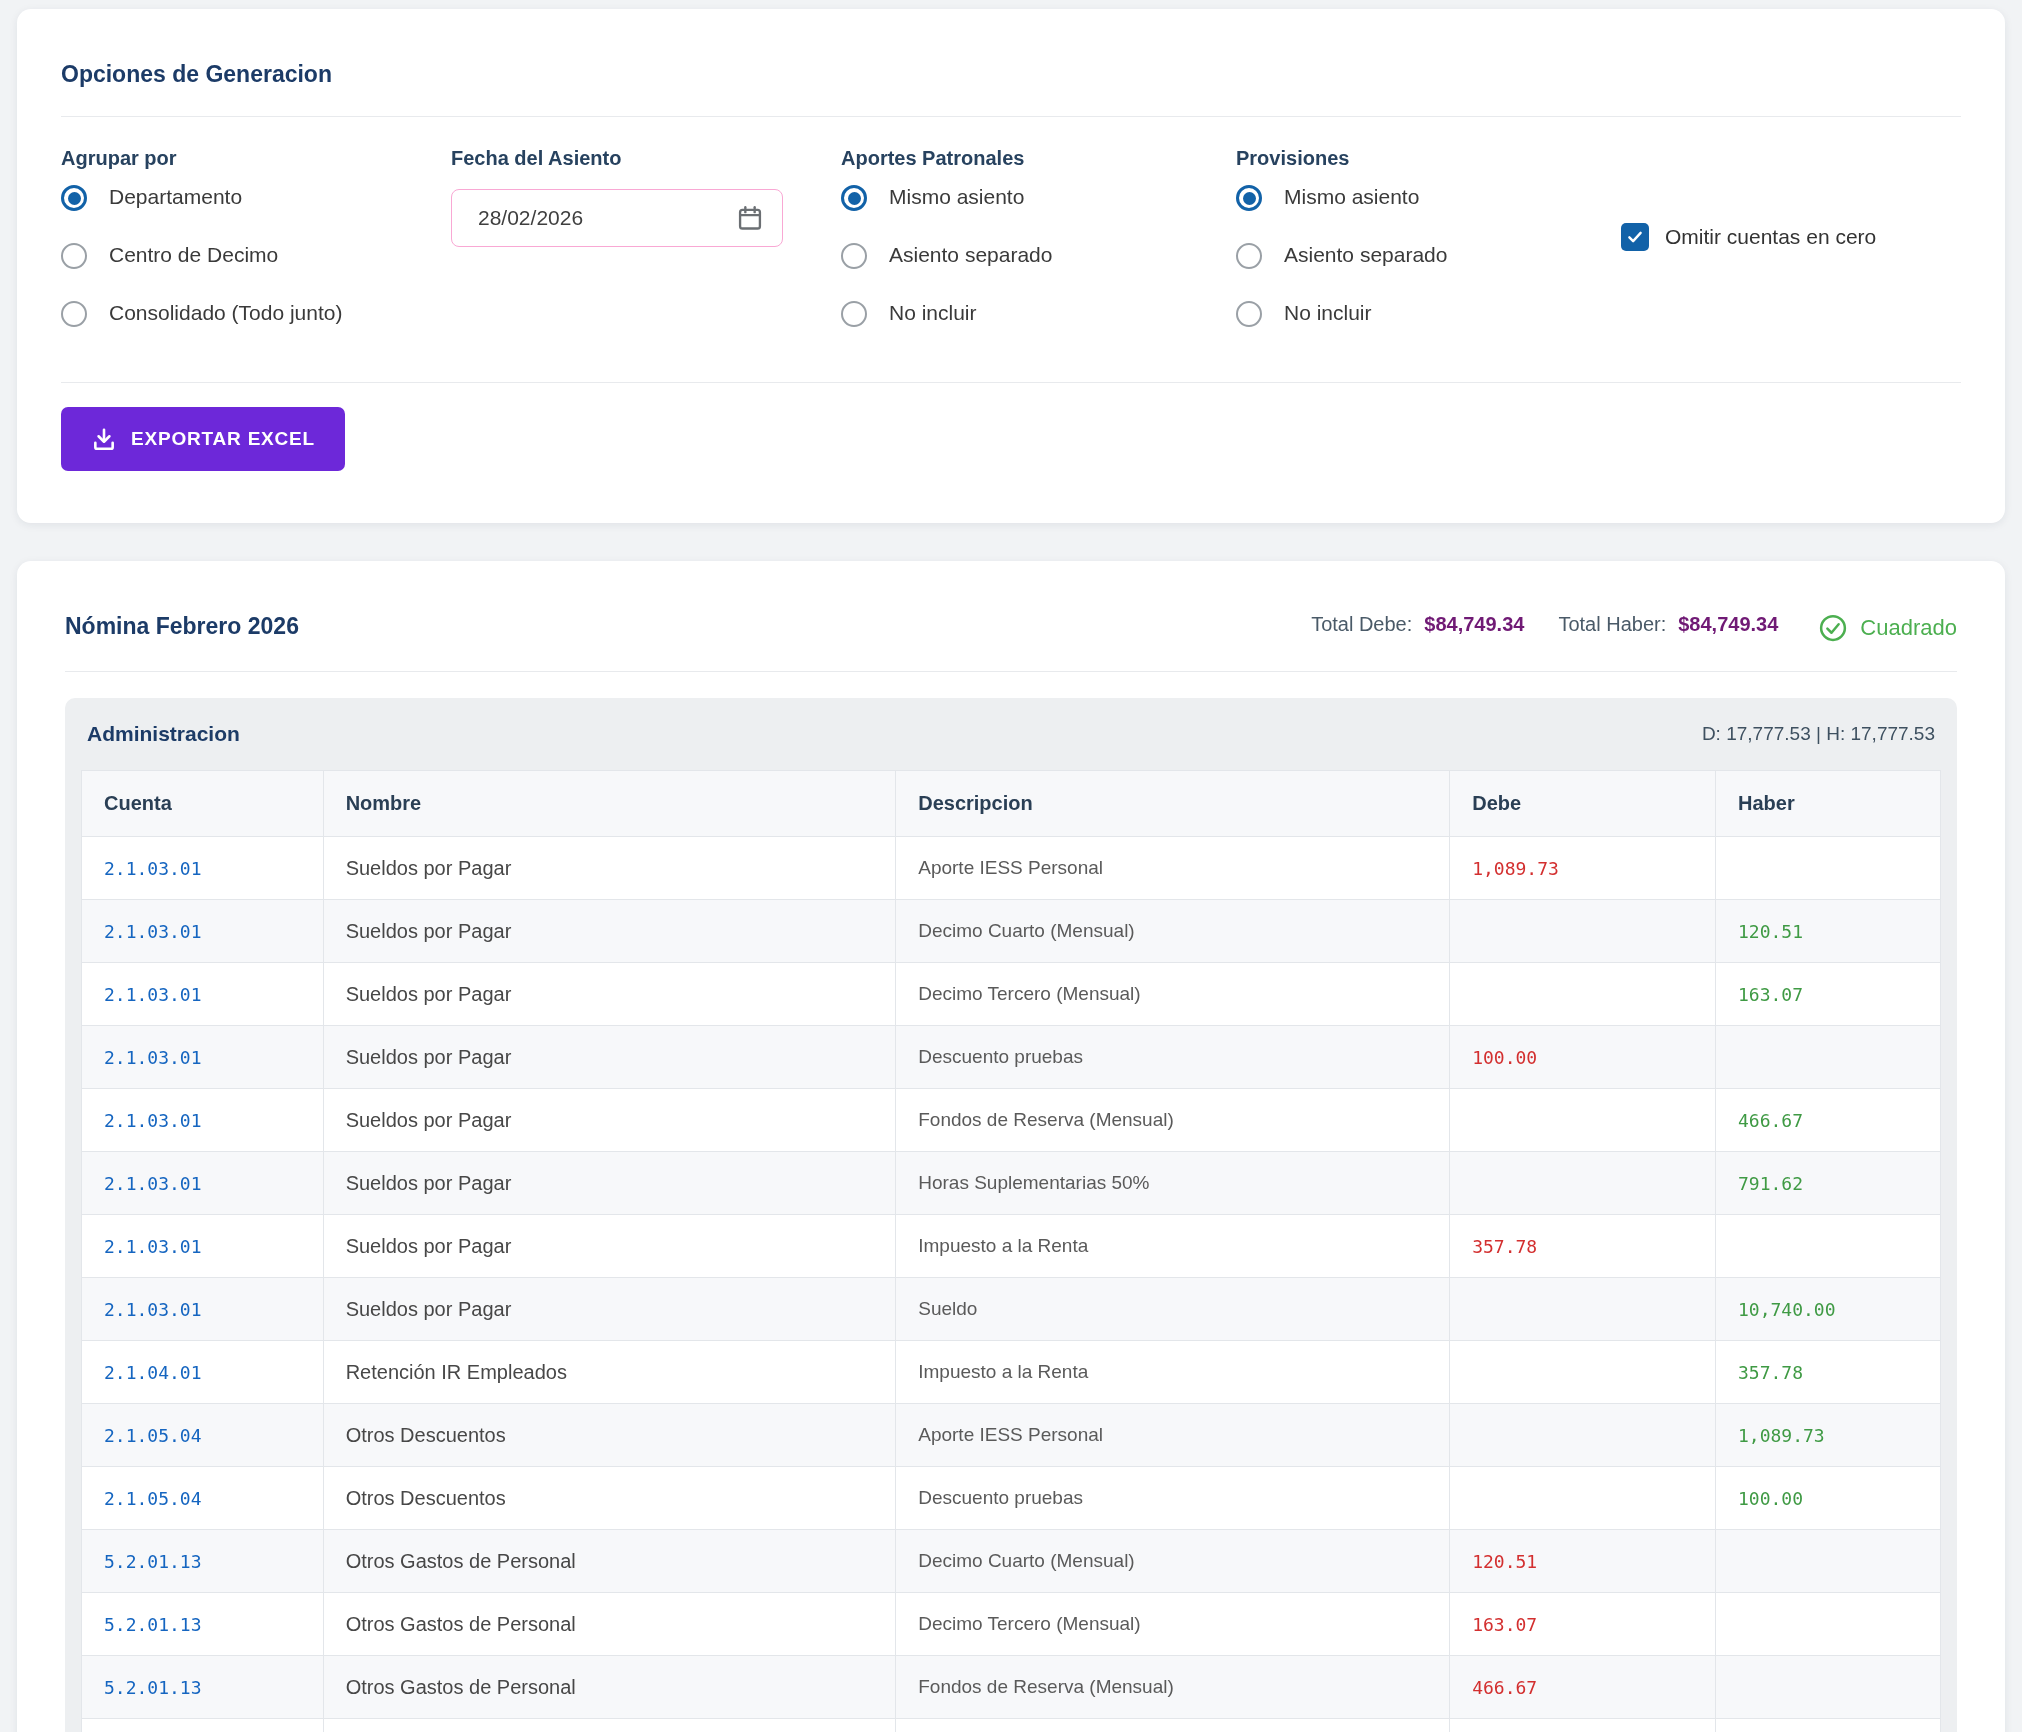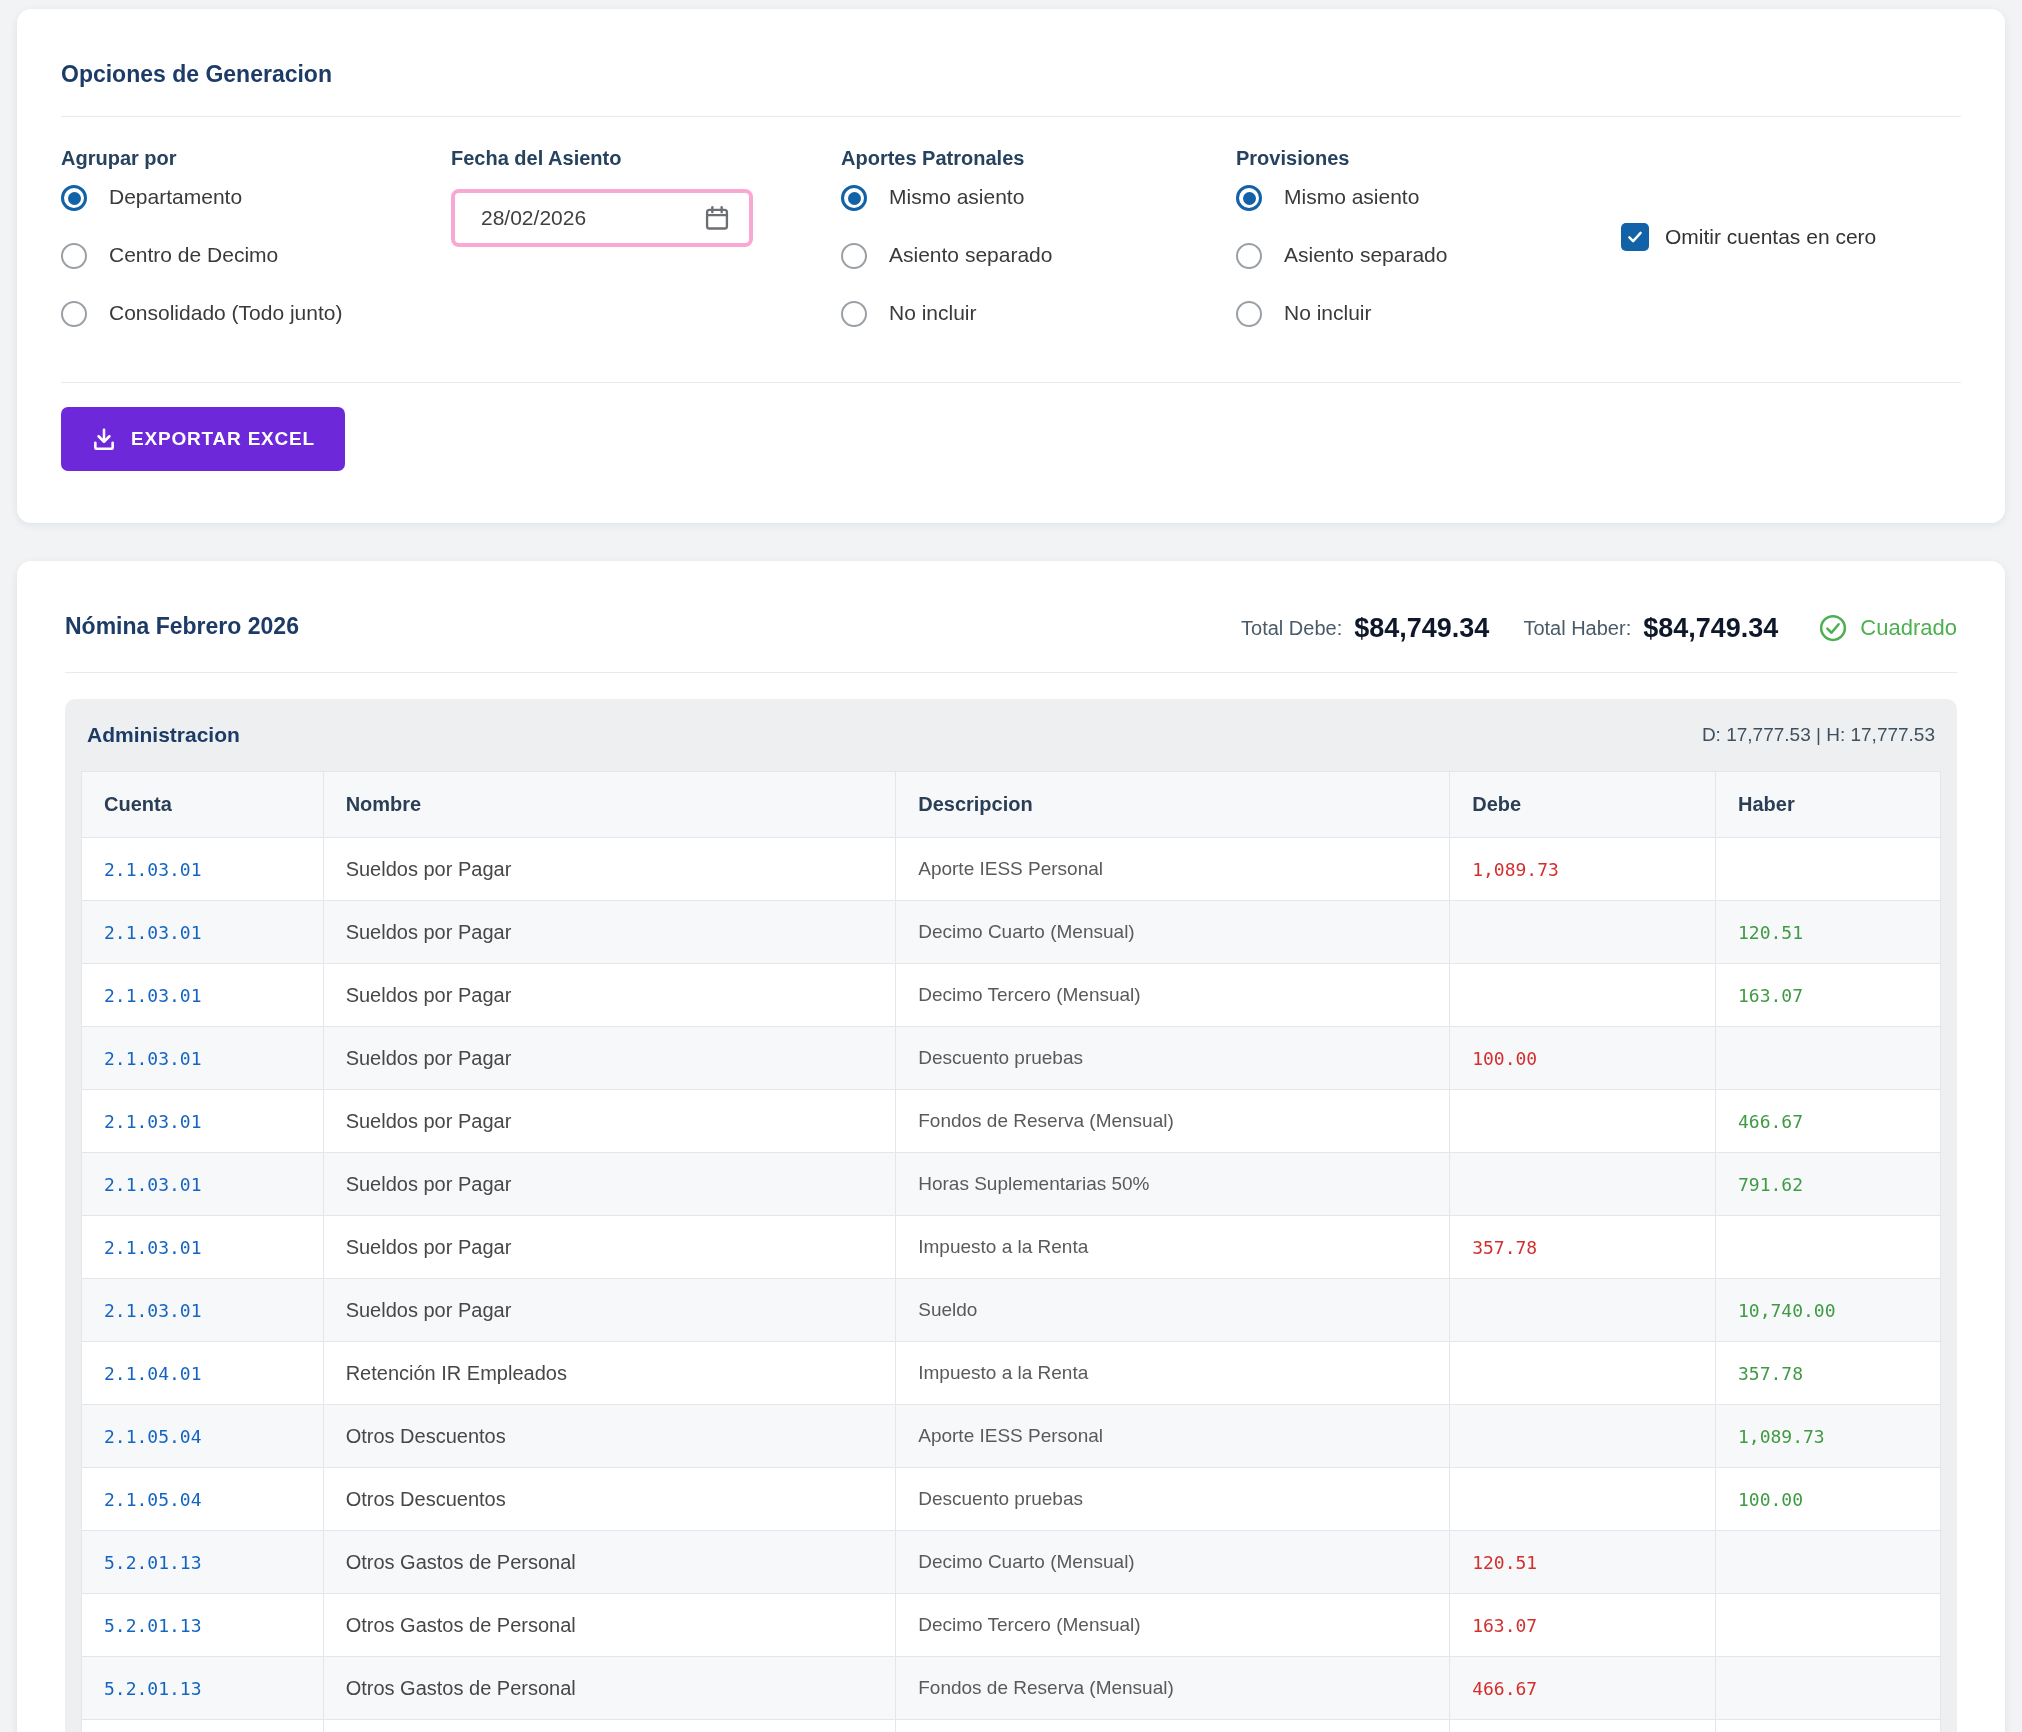--- a/index.html
+++ b/index.html
@@ -16,42 +16,42 @@
   .col-1 { width:390px; } .col-2 { width:390px; } .col-3 { width:395px; }
   .col-4 { width:385px; } .col-5 { flex:1; }
   .group-label { font-size:20px; font-weight:bold; color:#27425f; height:24px; margin-bottom:14px; }
   .radio-row { display:flex; height:58px; gap:22px; cursor:pointer; }
   .radio { width:26px; height:26px; border-radius:50%; border:2px solid #9aa0a6; background:#fff;
            flex:0 0 26px; position:relative; }
   .radio.selected { border:3px solid #1262a8; }
   .radio.selected::after { content:""; position:absolute; left:50%; top:50%;
            width:13px; height:13px; margin:-6.5px 0 0 -6.5px; border-radius:50%; background:#1262a8; }
   .radio-label { font-size:21px; color:#3a3a3a; }
-  .date-input { margin-top:4px; width:302px; height:58px; border:4px solid #f9a8d4; border-radius:8px;
+  .date-input { margin-top:4px; width:332px; height:58px; border:1px solid #f9a8d4; border-radius:8px;
            display:flex; align-items:center; padding:0 18px 0 26px; background:#fff; }
   .date-value { font-size:21px; color:#3f3f3f; flex:1; }
   .checkbox-row { display:flex; align-items:center; gap:16px; margin-top:76px; cursor:pointer; }
   .checkbox { width:28px; height:28px; border-radius:5px; background:#1262a8; display:flex;
            align-items:center; justify-content:center; flex:0 0 28px; }
   .checkbox-label { font-size:21px; color:#333; }
   .buttons-divider { border:none; border-top:1px solid #e8eaed; margin-top:23px; }
   .button-row { display:flex; gap:24px; margin-top:24px; }
   .btn { height:64px; border:none; border-radius:7px; color:#fff; font-weight:bold;
          font-size:19px; letter-spacing:.8px; display:flex; align-items:center; gap:14px;
          padding:0 30px; cursor:pointer; font-family:"Liberation Sans", sans-serif; }
   .btn-green { background:#56a33c; }
   .btn-blue  { background:#6d28d9; }
   
   #journal-card { margin-top:38px; height:1400px; padding:0 48px; }
   .journal-header { display:flex; align-items:flex-start; padding-top:52px; padding-bottom:28px;
                     border-bottom:1px solid #e8eaed; }
   .journal-title { font-size:23px; font-weight:bold; color:#1c3b67; flex:1; }
   .stat { display:flex; align-items:center; gap:12px; margin-left:34px; }
   .stat-label { font-size:20px; color:#4a5a68; }
-  .stat-value { font-size:27px; font-weight:bold; color:#0f172a; }
+  .stat-value { font-size:20px; font-weight:bold; color:#701a75; }
   .status { display:flex; align-items:center; gap:12px; margin-left:40px; }
   .status-text { font-size:22px; color:#4caf50; }
   .section { margin-top:26px; background:#edeff1; border-radius:10px; padding:0 16px 16px; }
   .section-header { height:72px; display:flex; align-items:center; padding:12px 6px; }
   .section-title { font-size:21px; font-weight:bold; color:#1c3b67; flex:1; }
   .section-totals { font-size:19px; color:#3e5060; }
   table { width:100%; border-collapse:collapse; background:#fff; }
   th, td { border:1px solid #e3e6ea; text-align:left; padding-left:22px; }
   th { height:66px; font-size:20px; color:#2a3f55; background:#f7f8fa; }
   td { height:63px; }

